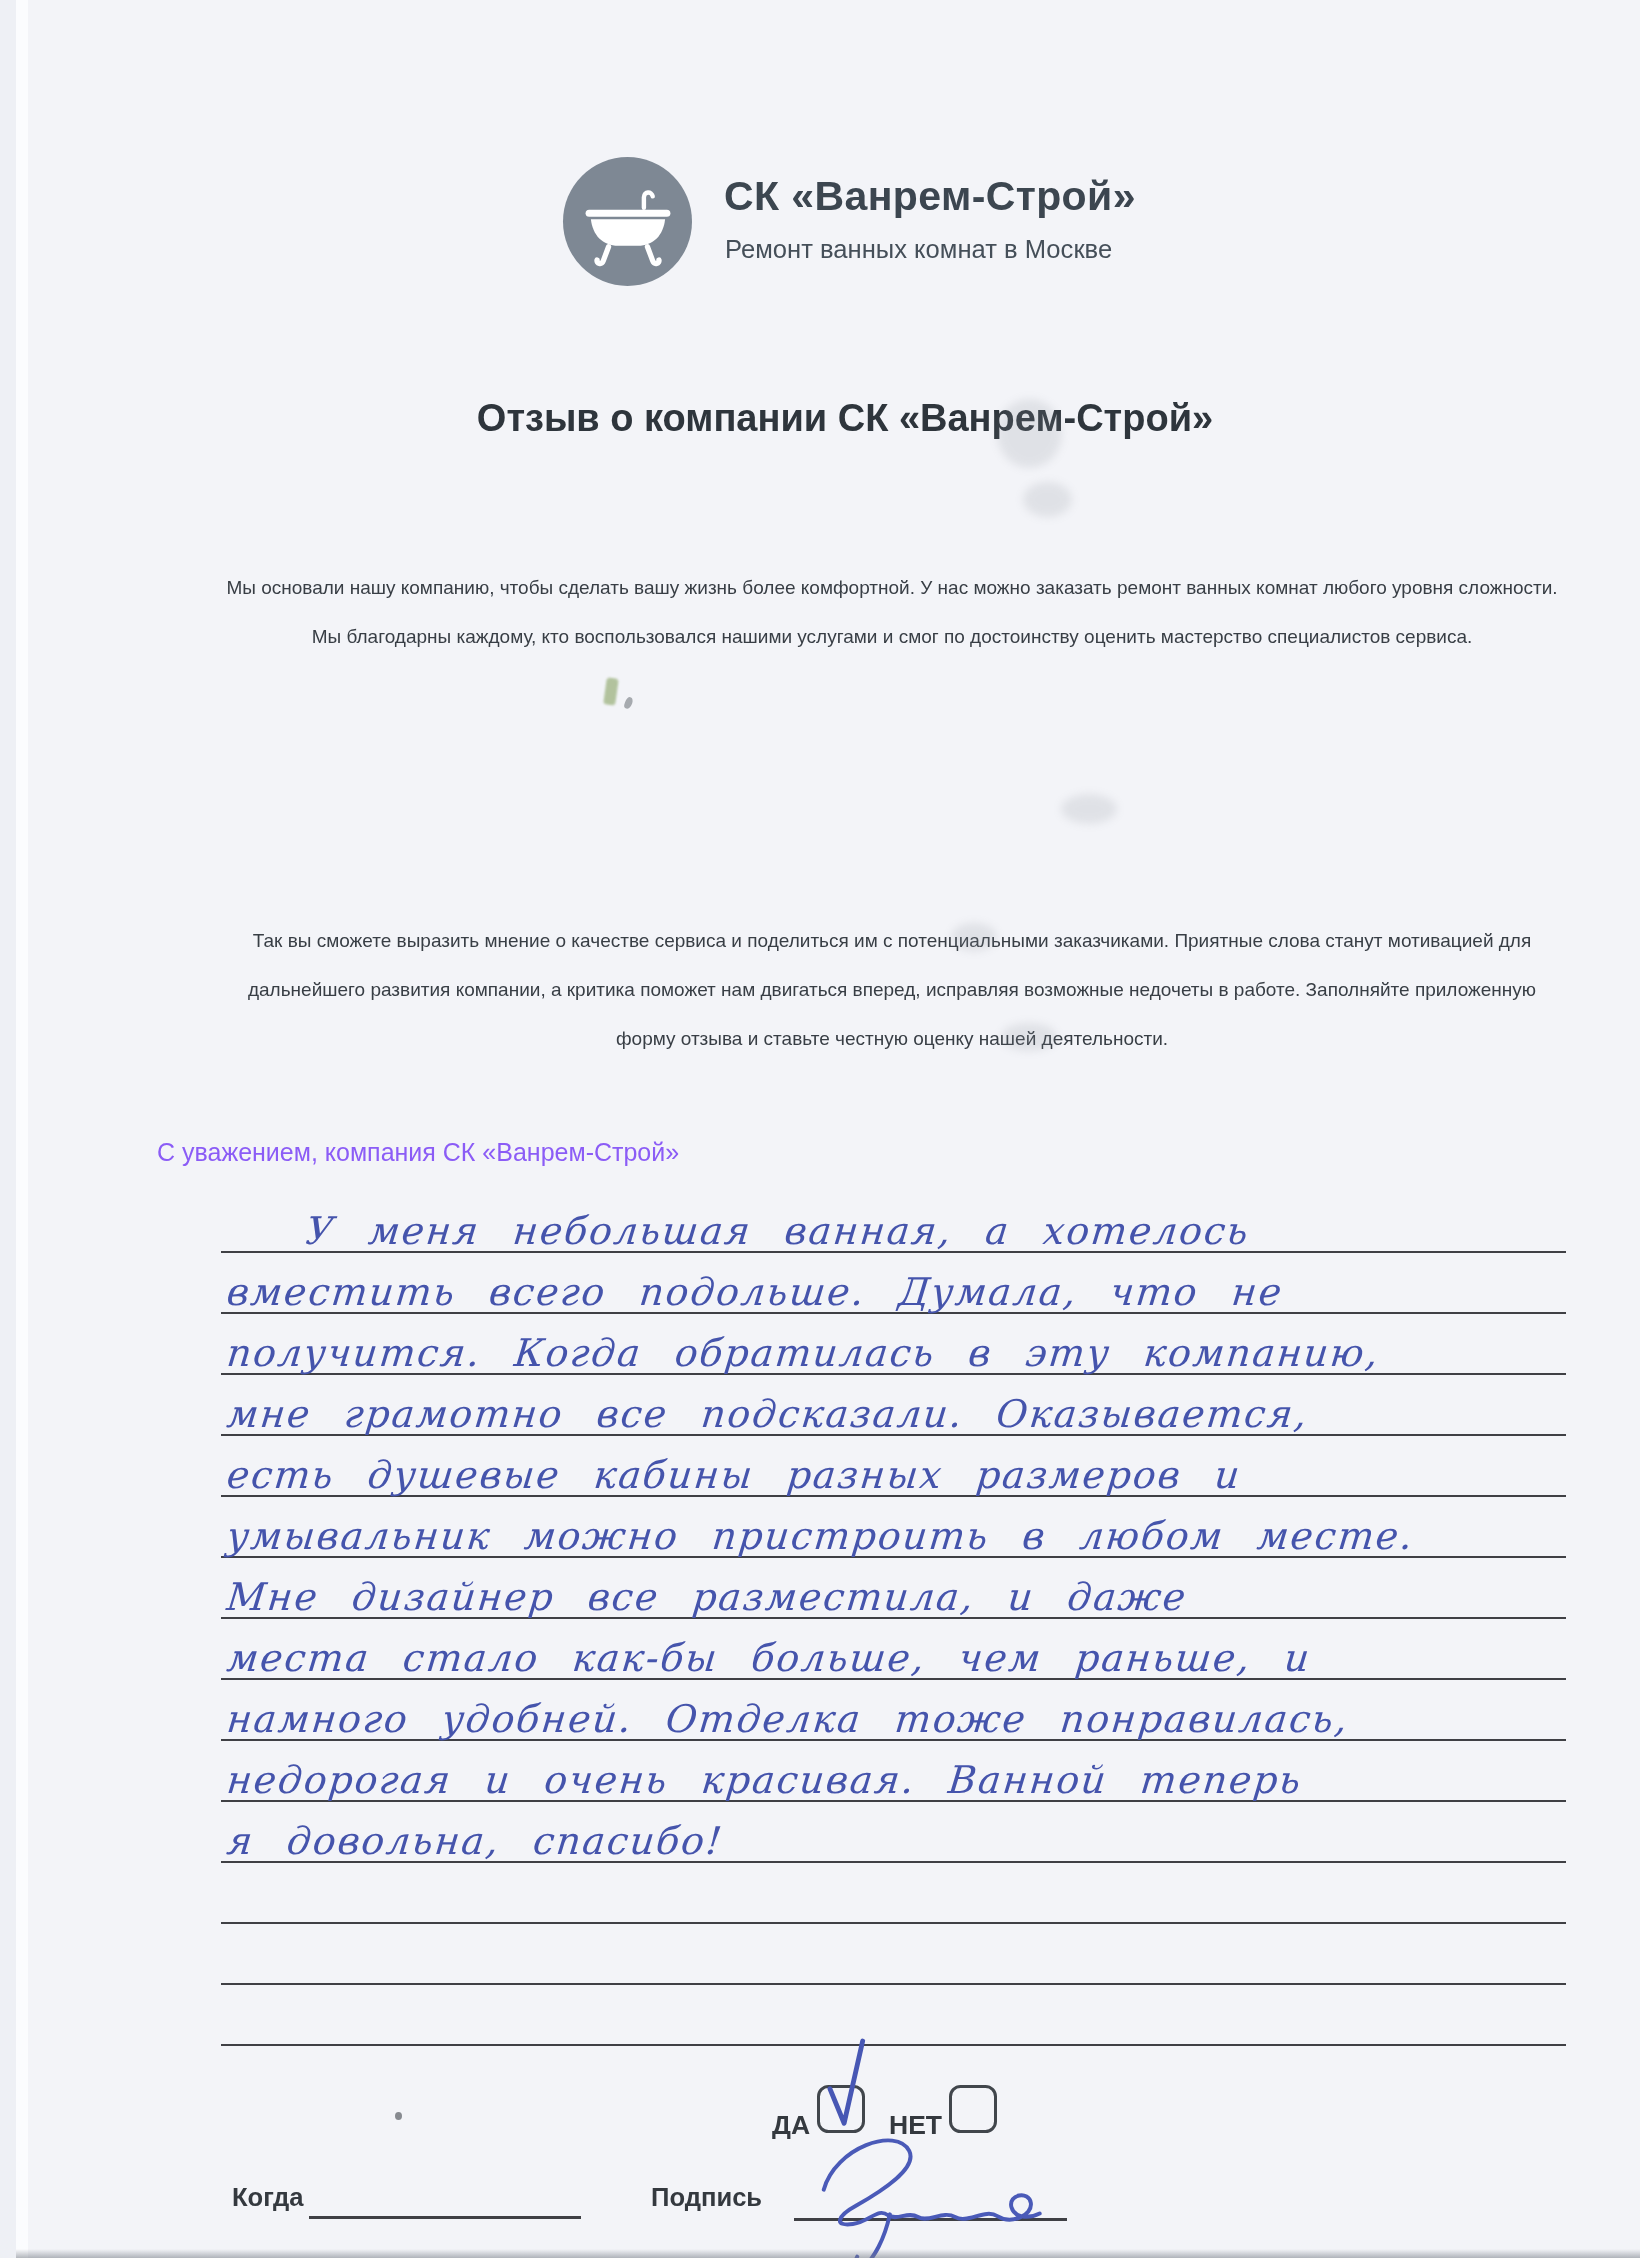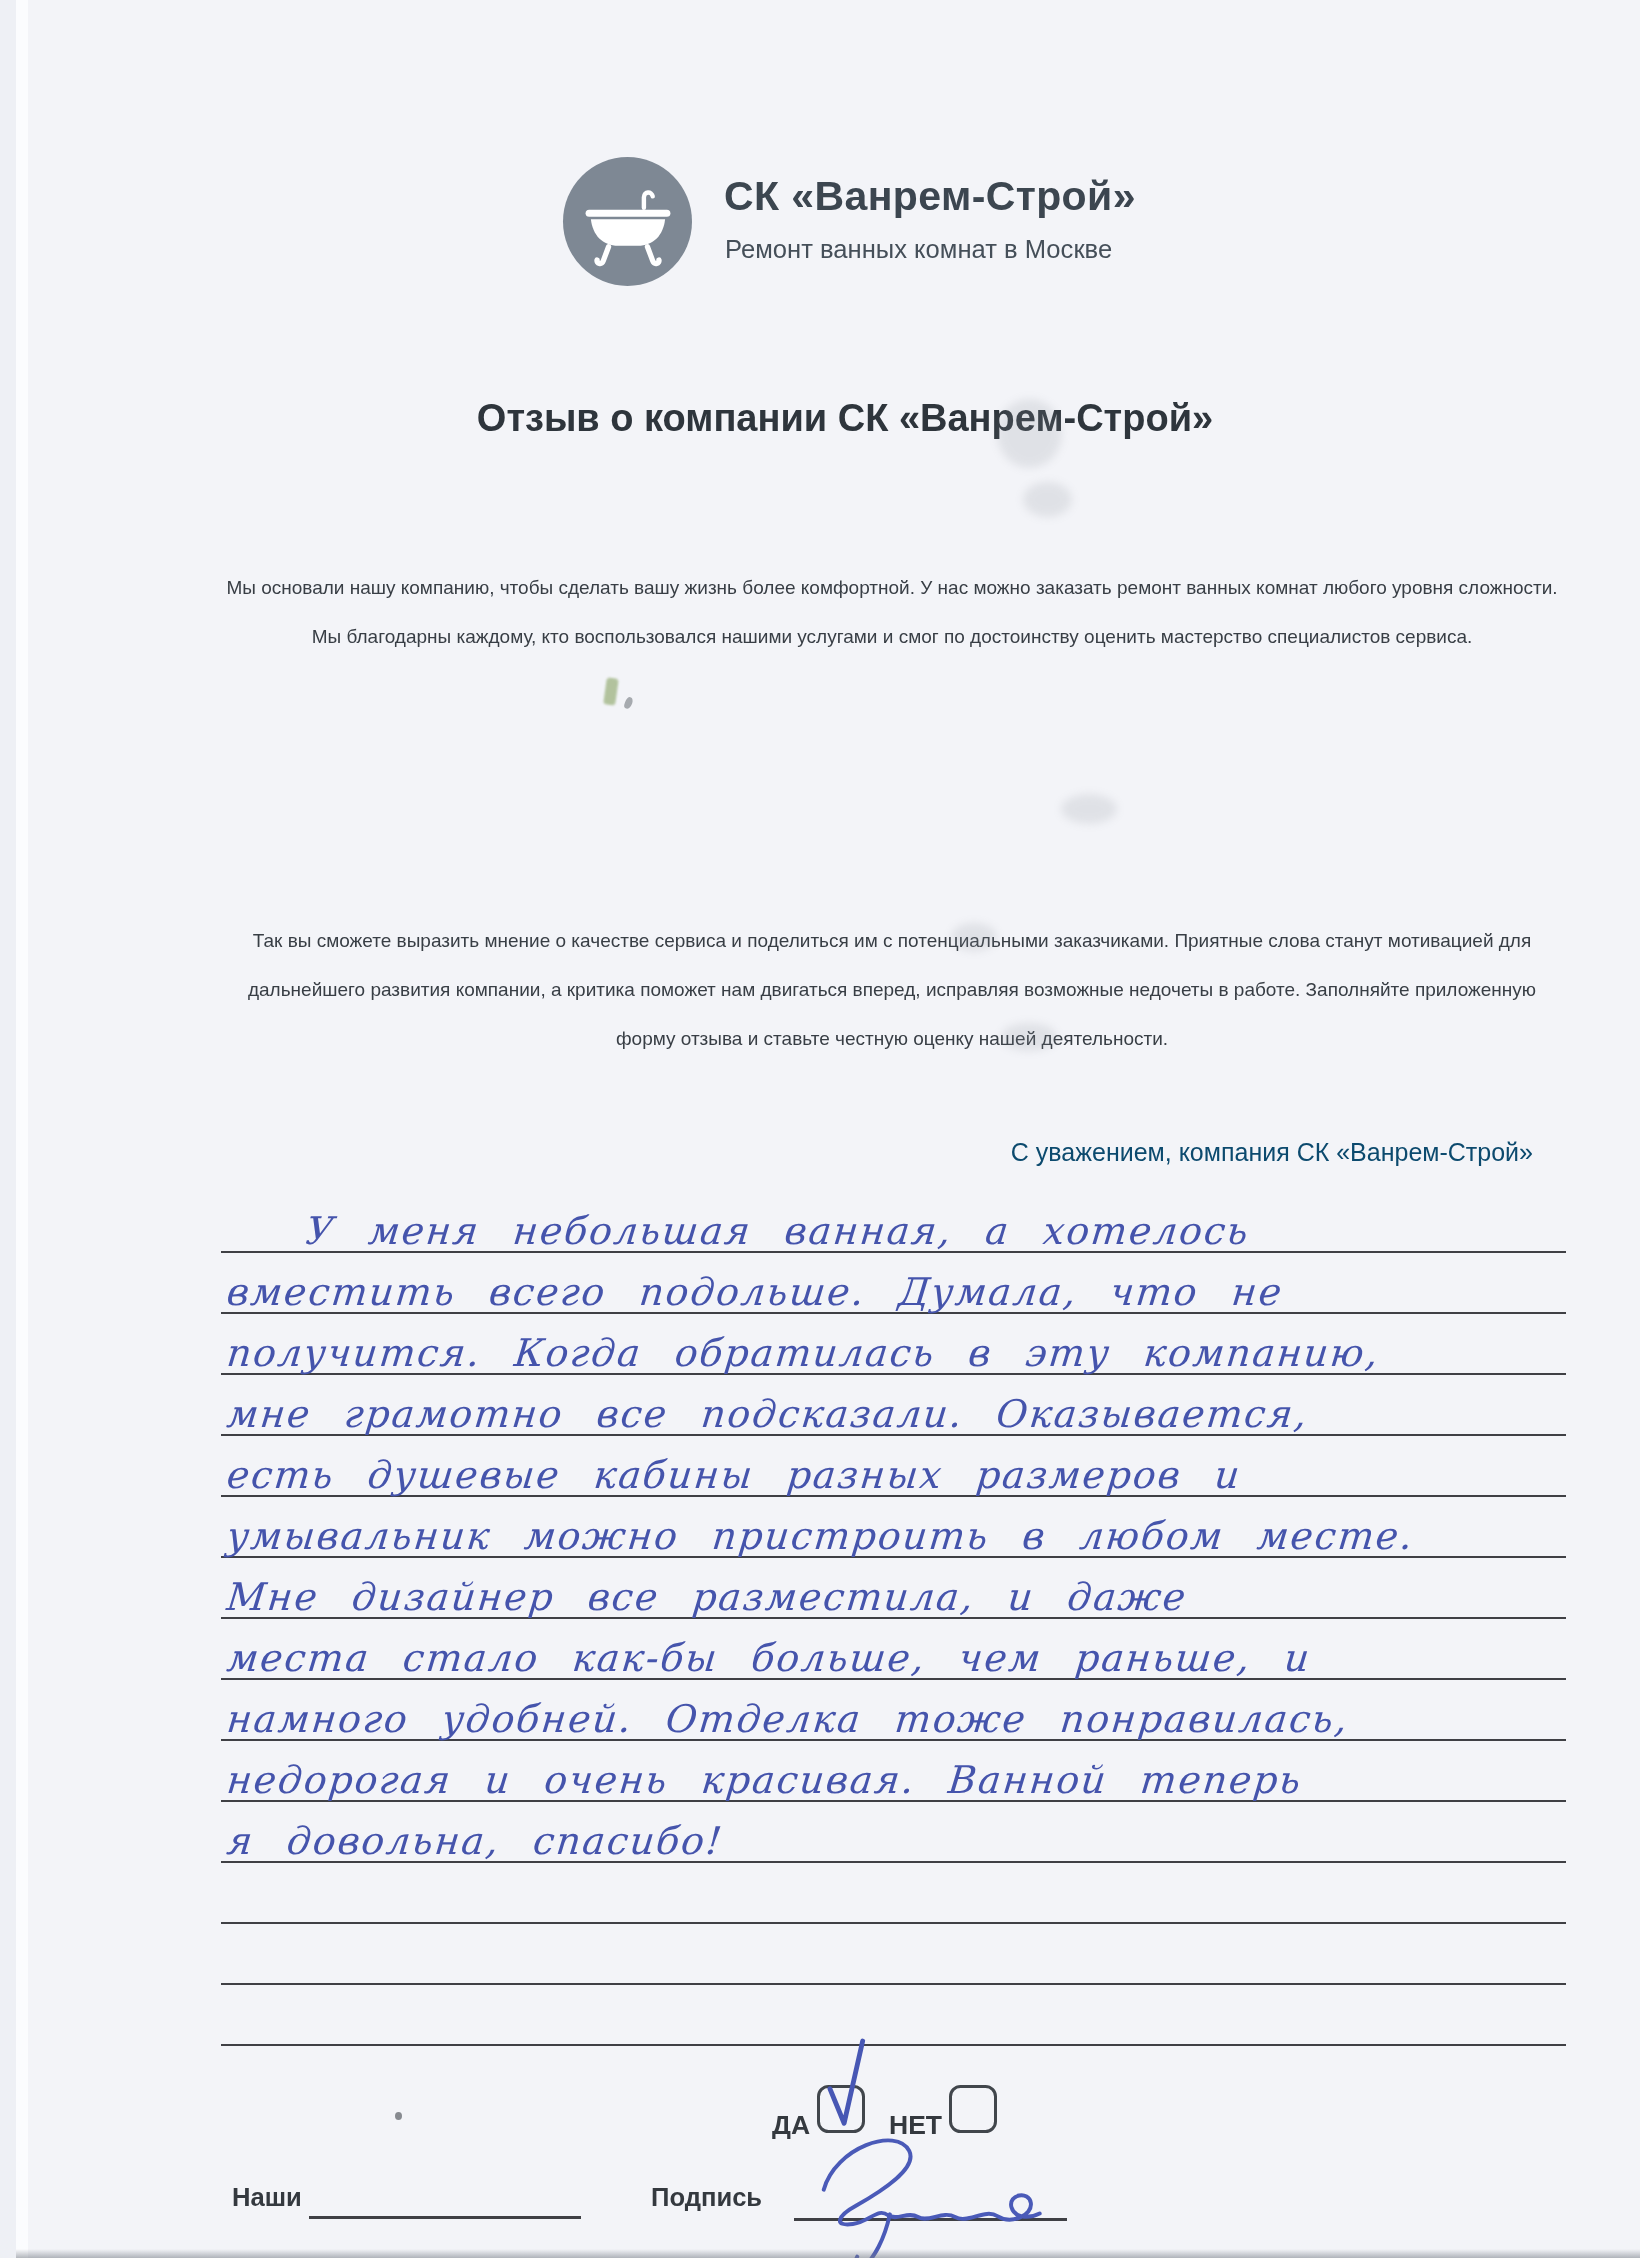--- a/index.html
+++ b/index.html
@@ -11,21 +11,21 @@
   
   .logo-circle{position:absolute;left:547px;top:157px;width:129px;height:129px;border-radius:50%;background:#7e8894;display:flex;align-items:center;justify-content:center;}
   .brand-name{position:absolute;left:708px;top:173px;font-size:41px;font-weight:bold;color:#3c4650;letter-spacing:0.4px;}
   .brand-tagline{position:absolute;left:709px;top:235px;font-size:25.6px;color:#454f59;}
 
   
   .doc-title{position:absolute;left:141px;top:397px;width:1376px;text-align:center;font-size:38px;font-weight:bold;color:#2e353c;}
   .greeting{position:absolute;left:141px;top:491px;width:1376px;text-align:center;font-size:25px;color:#383e45;}
   .para{position:absolute;left:201px;width:1350px;text-align:center;font-size:19px;line-height:49px;color:#383e45;margin:0;}
   .p1{top:563px;} .p2{top:748px;} .p3{top:916px;}
-  .signoff{position:absolute;left:141px;top:1138px;width:1376px;text-align:right;font-size:25px;color:#0c4a6e;}
+  .signoff{position:absolute;left:141px;top:1138px;width:1376px;text-align:left;font-size:25px;color:#8b5cf6;}
 
   
   .review{position:absolute;left:205px;top:1192px;width:1345px;}
   .rule-row{box-sizing:border-box;height:61px;border-bottom:2.6px solid #3f4045;position:relative;}
   .hw{position:absolute;left:3.5px;bottom:0.9px;white-space:nowrap;font-family:"DejaVu Serif",serif;font-style:italic;font-size:38px;line-height:1;color:#4554ac;letter-spacing:1.8px;word-spacing:19.4px;transform:skewX(-6deg);transform-origin:left bottom;}
   .rule-row.indent .hw{left:83px;}
 
   
   .consent-q{position:absolute;left:216px;top:2110px;font-size:25.6px;font-weight:600;color:#34393f;}
   .cb-label{position:absolute;top:2110px;font-size:26.5px;font-weight:600;color:#34393f;}
@@ -123,21 +123,21 @@
   </div>
 
   <div class="cb-label lbl-yes">ДА</div>
   <div class="checkbox box-yes"></div>
   <div class="cb-label lbl-no">НЕТ</div>
   <div class="checkbox box-no"></div>
   <svg class="checkmark" width="48" height="99" viewBox="0 0 54 112">
     <path d="M10 62 L26 101 L47 8" fill="none" stroke="#4757b4" stroke-width="5.5" stroke-linecap="round" stroke-linejoin="round"></path>
   </svg>
 
-  <div class="foot-label lbl-date">Наши</div>
+  <div class="foot-label lbl-date">Когда</div>
   <div class="blank-line line-date"></div>
   <div class="foot-label lbl-sign">Подпись</div>
   <div class="blank-line line-sign"></div>
   <svg class="signature" width="309" height="141" viewBox="0 0 350 160">
     <g fill="none" stroke="#4a5ab8" stroke-width="4.5" stroke-linecap="round">
       <path d="M55 70 C 68 22, 138 -2, 152 26 C 162 46, 120 72, 92 88 C 70 100, 66 112, 88 109 C 108 106, 116 90, 128 99 C 138 106, 150 94, 162 101 C 174 108, 190 93, 204 101 C 218 109, 238 91, 252 100 C 268 110, 292 99, 290 85 C 288 71, 264 75, 268 90 C 271 101, 286 104, 300 97"></path>
       <path d="M130 98 C 124 126, 112 148, 100 158 C 93 164, 88 156, 93 146"></path>
     </g>
   </svg>
 

